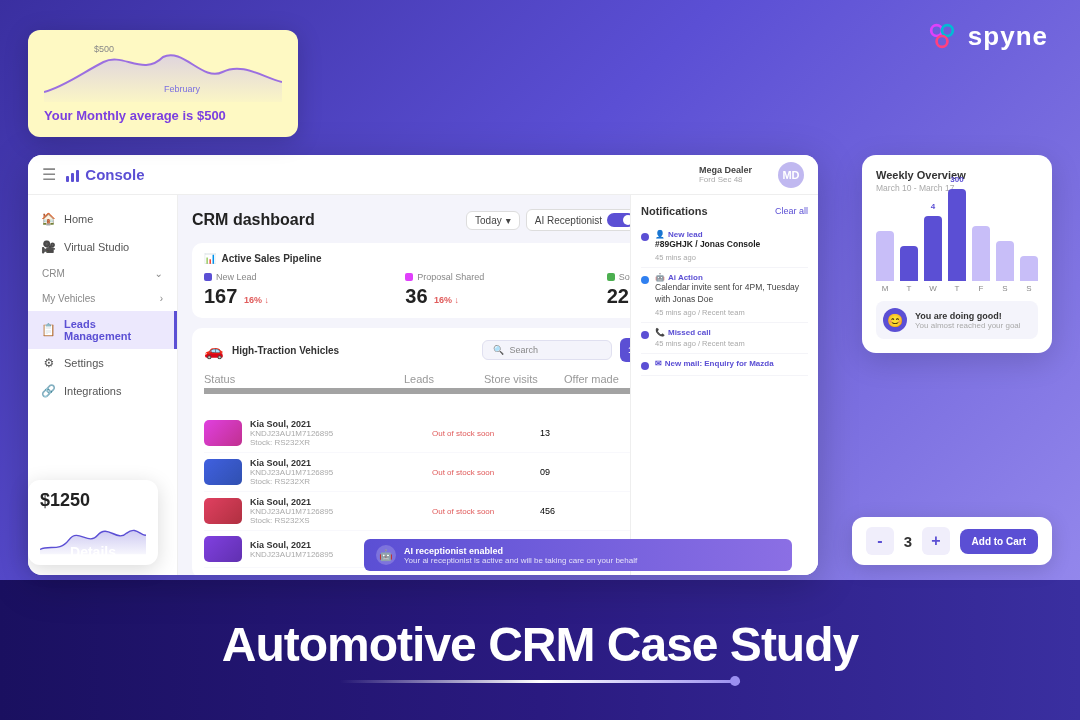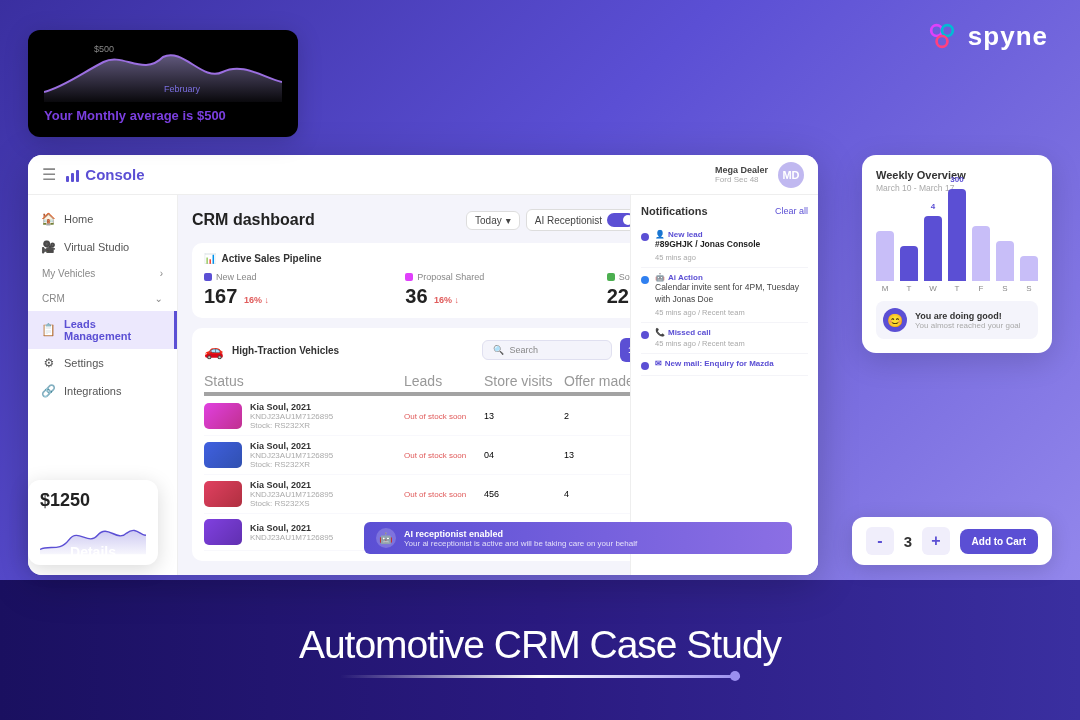--- a/index.html
+++ b/index.html
@@ -32,21 +32,21 @@
       color: #fff;
       letter-spacing: 1px;
     }
 
     
     .monthly-card {
       position: absolute;
       top: 30px;
       left: 28px;
       width: 270px;
-      background: #000000;
+      background: #fef9c3;
       border-radius: 12px;
       padding: 12px 16px 14px;
       z-index: 10;
       box-shadow: 0 4px 24px rgba(0,0,0,0.18);
     }
     .monthly-card .chart-area {
       height: 60px;
       position: relative;
       margin-bottom: 6px;
     }
@@ -122,21 +122,21 @@
     }
     .crm-logo-bar span {
       display: inline-block;
       background: #5b4fd4;
       border-radius: 1px;
     }
     .crm-topbar-right {
       margin-left: auto;
       display: flex;
       align-items: center;
-      gap: 10px;
+      gap: 26px;
       font-size: 10px;
       color: #444;
     }
     .crm-avatar {
       width: 26px;
       height: 26px;
       border-radius: 50%;
       background: #c0b8f0;
       display: flex;
       align-items: center;
@@ -380,33 +380,34 @@
       background: #5b4fd4;
       color: #fff;
       border-radius: 5px;
       padding: 3px 7px;
       font-size: 9px;
       cursor: pointer;
     }
     .htv-table-head {
       display: grid;
       grid-template-columns: 200px 80px 80px 80px 80px 40px;
-      font-size: 14px;
+      font-size: 11px;
       color: #999;
       padding: 3px 0;
-      border-bottom: 4px solid #a3a3a3;
-      margin-bottom: 1px;
+      border-bottom: 6px solid #a3a3a3;
+      margin-bottom: 20px;
     }
     .htv-row {
       display: grid;
       grid-template-columns: 200px 80px 80px 80px 80px 40px;
       align-items: center;
       padding: 5px 0;
       border-bottom: 1px solid #f8f8fc;
       font-size: 9px;
+      gap: 28px;
     }
     .car-info {
       display: flex;
       align-items: center;
       gap: 8px;
     }
     .car-thumb {
       width: 38px;
       height: 26px;
       border-radius: 5px;
@@ -648,22 +649,22 @@
       height: 140px;
       background: linear-gradient(90deg, #1a1060 0%, #2a1a80 50%, #3a2fa0 100%);
       z-index: 6;
       display: flex;
       align-items: center;
       justify-content: center;
       flex-direction: column;
       gap: 8px;
     }
     .bottom-title {
-      font-size: 39px;
-      font-weight: 400;
+      font-size: 48px;
+      font-weight: 700;
       color: #fff;
       letter-spacing: -1px;
     }
     .bottom-divider {
       width: 400px;
       height: 3px;
       background: linear-gradient(90deg, transparent, #fff, #9b8ff0);
       border-radius: 2px;
       position: relative;
     }
@@ -749,26 +750,26 @@
     <div class="crm-sidebar">
       <div class="sidebar-item">
         <span class="si-icon">🏠</span>
         <span>Home</span>
       </div>
       <div class="sidebar-item">
         <span class="si-icon">🎥</span>
         <span>Virtual Studio</span>
       </div>
       <div class="sidebar-section">
+        <span>CRM</span>
+        <span>⌄</span>
+      </div>
+      <div class="sidebar-section">
         <span>My Vehicles</span>
         <span>›</span>
-      </div>
-      <div class="sidebar-section">
-        <span>CRM</span>
-        <span>⌄</span>
       </div>
       <div class="sidebar-item active">
         <span class="si-icon">📋</span>
         <span>Leads Management</span>
       </div>
       <div class="sidebar-item">
         <span class="si-icon">⚙</span>
         <span>Settings</span>
       </div>
       <div class="sidebar-item">
@@ -873,21 +874,21 @@
         <div class="htv-row">
           <div class="car-info">
             <div class="car-thumb blue"></div>
             <div>
               <div class="car-name">Kia Soul, 2021</div>
               <div class="car-stock">KNDJ23AU1M7126895</div>
               <div class="car-stock">Stock: RS232XR</div>
             </div>
           </div>
           <span class="out-of-stock">Out of stock soon</span>
-          <span>04</span>
+          <span>09</span>
           <span>13</span>
           <span>2</span>
           <span class="action-icon">✎</span>
         </div>
 
         <div class="htv-row">
           <div class="car-info">
             <div class="car-thumb red2"></div>
             <div>
               <div class="car-name">Kia Soul, 2021</div>

